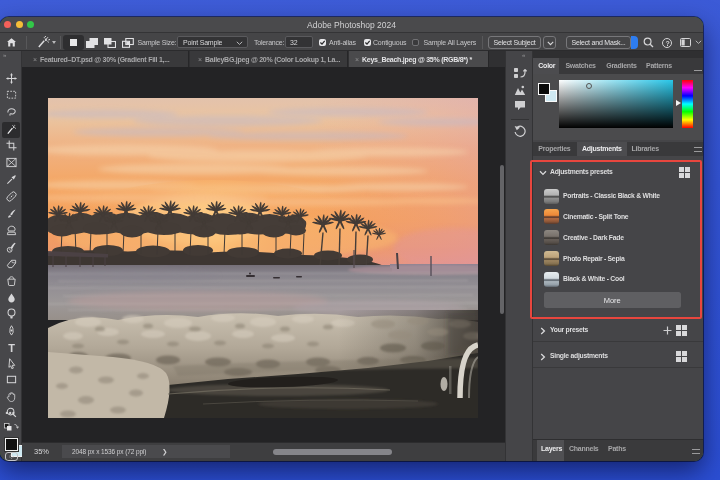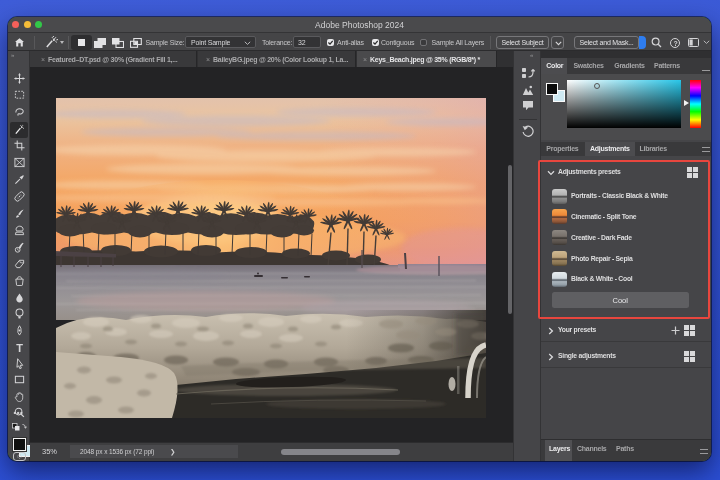--- a/index.html
+++ b/index.html
@@ -1,19 +1,19 @@
 <!DOCTYPE html>
 <html><head>
 <meta charset="utf-8">
 <style>
   * { margin:0; padding:0; box-sizing:border-box; }
   html,body { width:720px; height:480px; overflow:hidden; }
   body { background:linear-gradient(175deg,#3f5dd8 0%,#3354d4 45%,#2b4ed3 100%);
          font-family:"Liberation Sans", sans-serif; }
-  .win { position:absolute; left:8px; top:17px; width:703px; height:444px;
+  .win { position:absolute; left:0; top:17px; width:703px; height:444px;
          background:#4d7c0f; border-radius:9px; overflow:hidden;
          box-shadow:0 0 0 1px rgba(0,0,0,.5), 0 10px 26px rgba(0,0,30,.55); }
   .abs { position:absolute; }
   
   .titlebar { position:absolute; left:0; top:0; width:100%; height:15px; background:#4a4a4c; }
   .light { position:absolute; top:4px; width:7px; height:7px; border-radius:50%; }
   .title { position:absolute; top:2.5px; left:0; width:100%; text-align:center;
            font-size:8.5px; font-weight:400; color:#d2d2d4; letter-spacing:0; }
   
   .opts { position:absolute; left:0; top:15px; width:100%; height:19px; background:#454547;
@@ -639,21 +639,21 @@
     <div class="thumb" style="top:158.4px;background:linear-gradient(#f6a44e 0%,#ee8838 42%,#4e3129 54%,#b06a42 64%,#8a5436 86%,#54382c 100%);"></div>
     <div class="rowtext" style="left:30px;top:162px;">Cinematic - Split Tone</div>
     <div class="thumb" style="top:179.1px;background:linear-gradient(#8d8781 0%,#78716b 42%,#36322e 54%,#665e58 64%,#544d47 86%,#3b3631 100%);"></div>
     <div class="rowtext" style="left:30px;top:183px;">Creative - Dark Fade</div>
     <div class="thumb" style="top:199.9px;background:linear-gradient(#cfb992 0%,#bda37a 42%,#4c3f31 54%,#9d8560 64%,#84704f 86%,#52452f 100%);"></div>
     <div class="rowtext" style="left:30px;top:203.5px;">Photo Repair - Sepia</div>
     <div class="thumb" style="top:220.6px;background:linear-gradient(#e7ecef 0%,#d2dadf 42%,#515962 54%,#aab4bc 64%,#949fa8 86%,#5d656d 100%);"></div>
     <div class="rowtext" style="left:30px;top:224px;">Black &amp; White - Cool</div>
 
     <div class="abs" style="left:10.5px;top:241px;width:137.5px;height:15.5px;background:#5f5f62;border-radius:2.5px;"></div>
-    <div class="abs" style="left:10.5px;top:244.5px;width:137.5px;text-align:center;font-size:7.5px;color:#e9e9eb;">Cool</div>
+    <div class="abs" style="left:10.5px;top:244.5px;width:137.5px;text-align:center;font-size:7.5px;color:#e9e9eb;">More</div>
 
     <div class="abs" style="left:-3px;top:109px;width:172px;height:158.5px;border:2px solid #e8463e;border-radius:2px;"></div>
 
     <svg class="abs" style="left:7px;top:275.5px;" width="6" height="8" viewBox="0 0 6 8">
         <path d="M1.2 1 L4.4 4 L1.2 7" stroke="#d9d9db" stroke-width="1.3" fill="none"></path>
       </svg>
     <div class="rowtext" style="left:17px;top:274.5px;">Your presets</div>
     <svg class="abs" style="left:130px;top:274.5px;" width="9" height="9" viewBox="0 0 9 9">
         <path d="M4.5 0.5 L4.5 8.5 M0.5 4.5 L8.5 4.5" stroke="#cdcdcf" stroke-width="1.2"></path>
       </svg>

